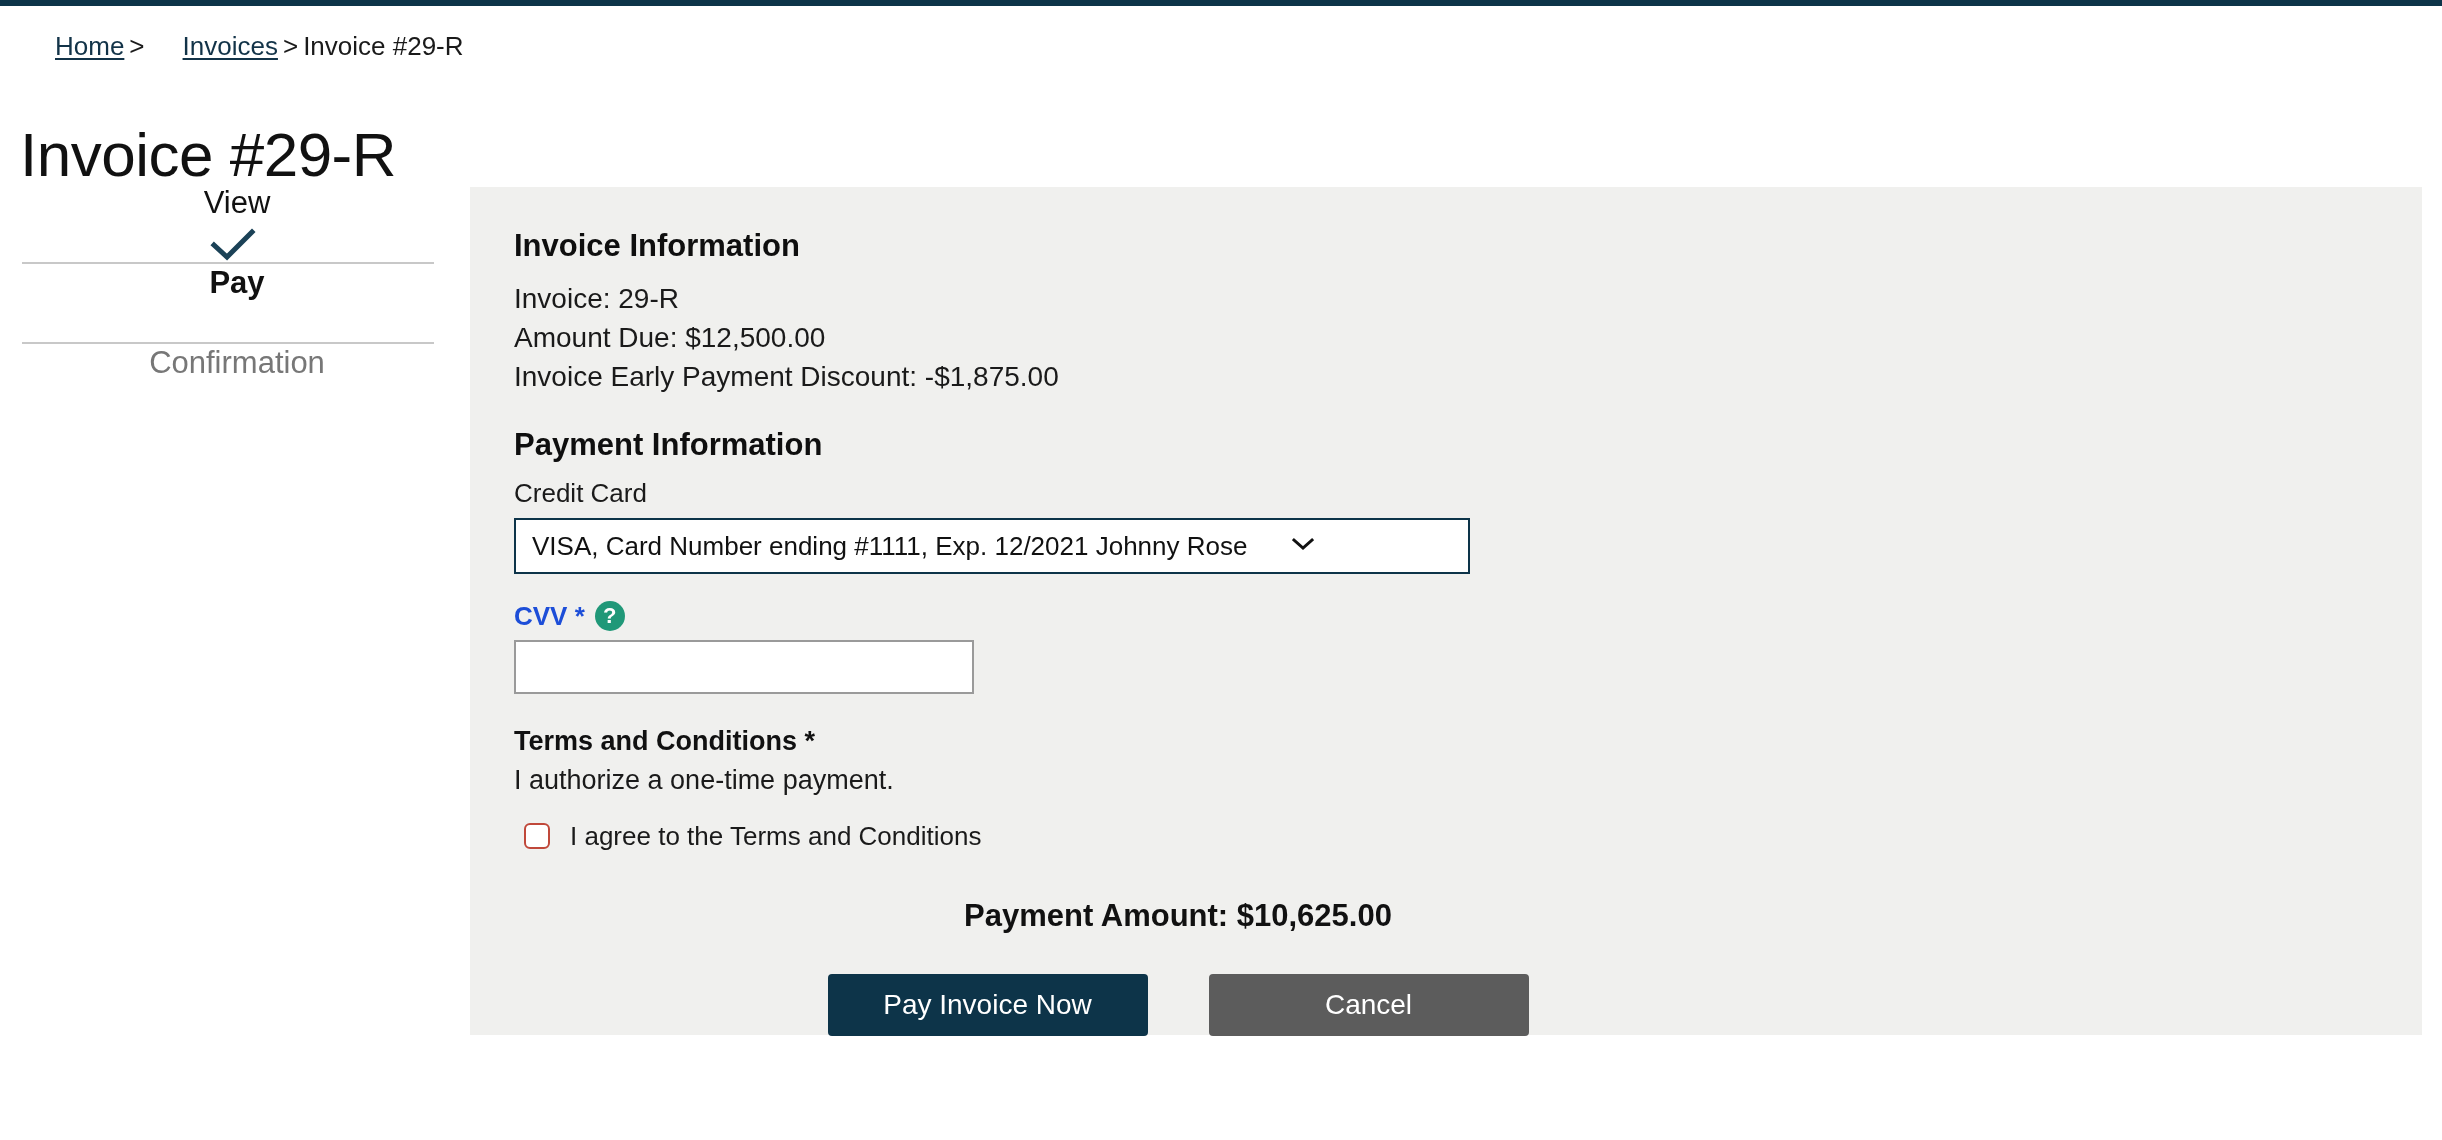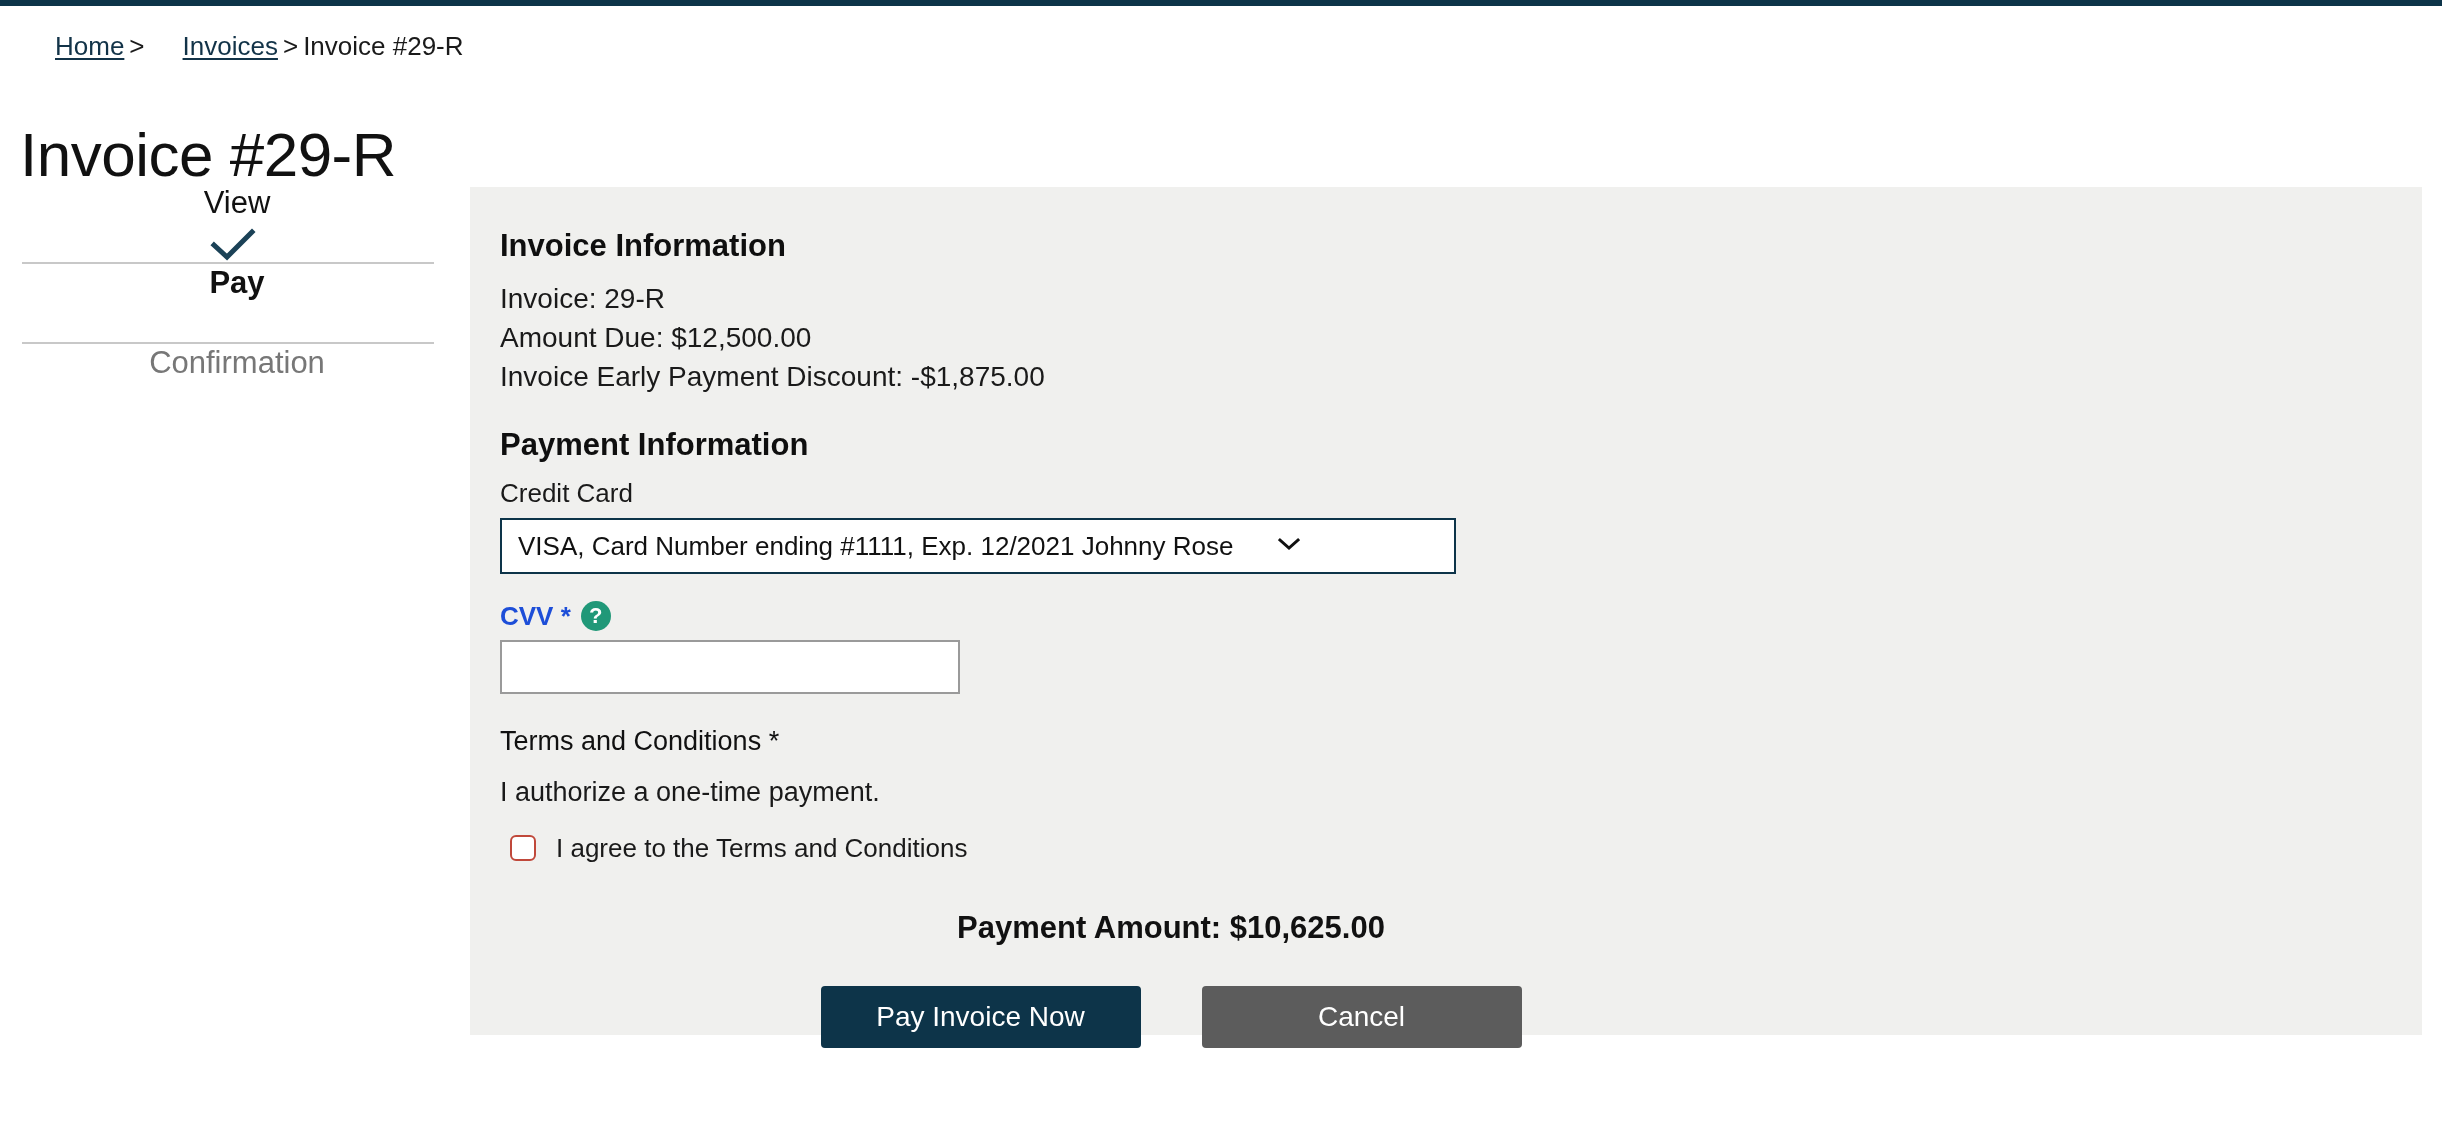--- a/index.html
+++ b/index.html
@@ -103,21 +103,21 @@
 
   
   .panel {
     position: absolute;
     left: 470px;
     top: 187px;
     width: 1952px;
     height: 848px;
     background: #f0f0ee;
     box-sizing: border-box;
-    padding: 40px 0 0 30px;
+    padding: 40px 0 0 44px;
   }
 
   .section-heading {
     font-size: 31px;
     line-height: 38px;
     font-weight: 700;
     color: #0f0f0f;
     margin: 0 0 14px 0;
   }
   .section-heading.payment {
@@ -209,23 +209,23 @@
     padding: 0 12px;
     border-radius: 0;
     outline: none;
     margin-bottom: 30px;
   }
 
   
   .terms-heading {
     font-size: 27px;
     line-height: 34px;
-    font-weight: 400;
-    color: #111111;
-    margin-bottom: 16px;
+    font-weight: 700;
+    color: #111111;
+    margin-bottom: 4px;
   }
   .terms-text {
     font-size: 27px;
     line-height: 36px;
     color: #1a1a1a;
     margin-bottom: 22px;
   }
   .agree-row {
     display: flex;
     align-items: center;

